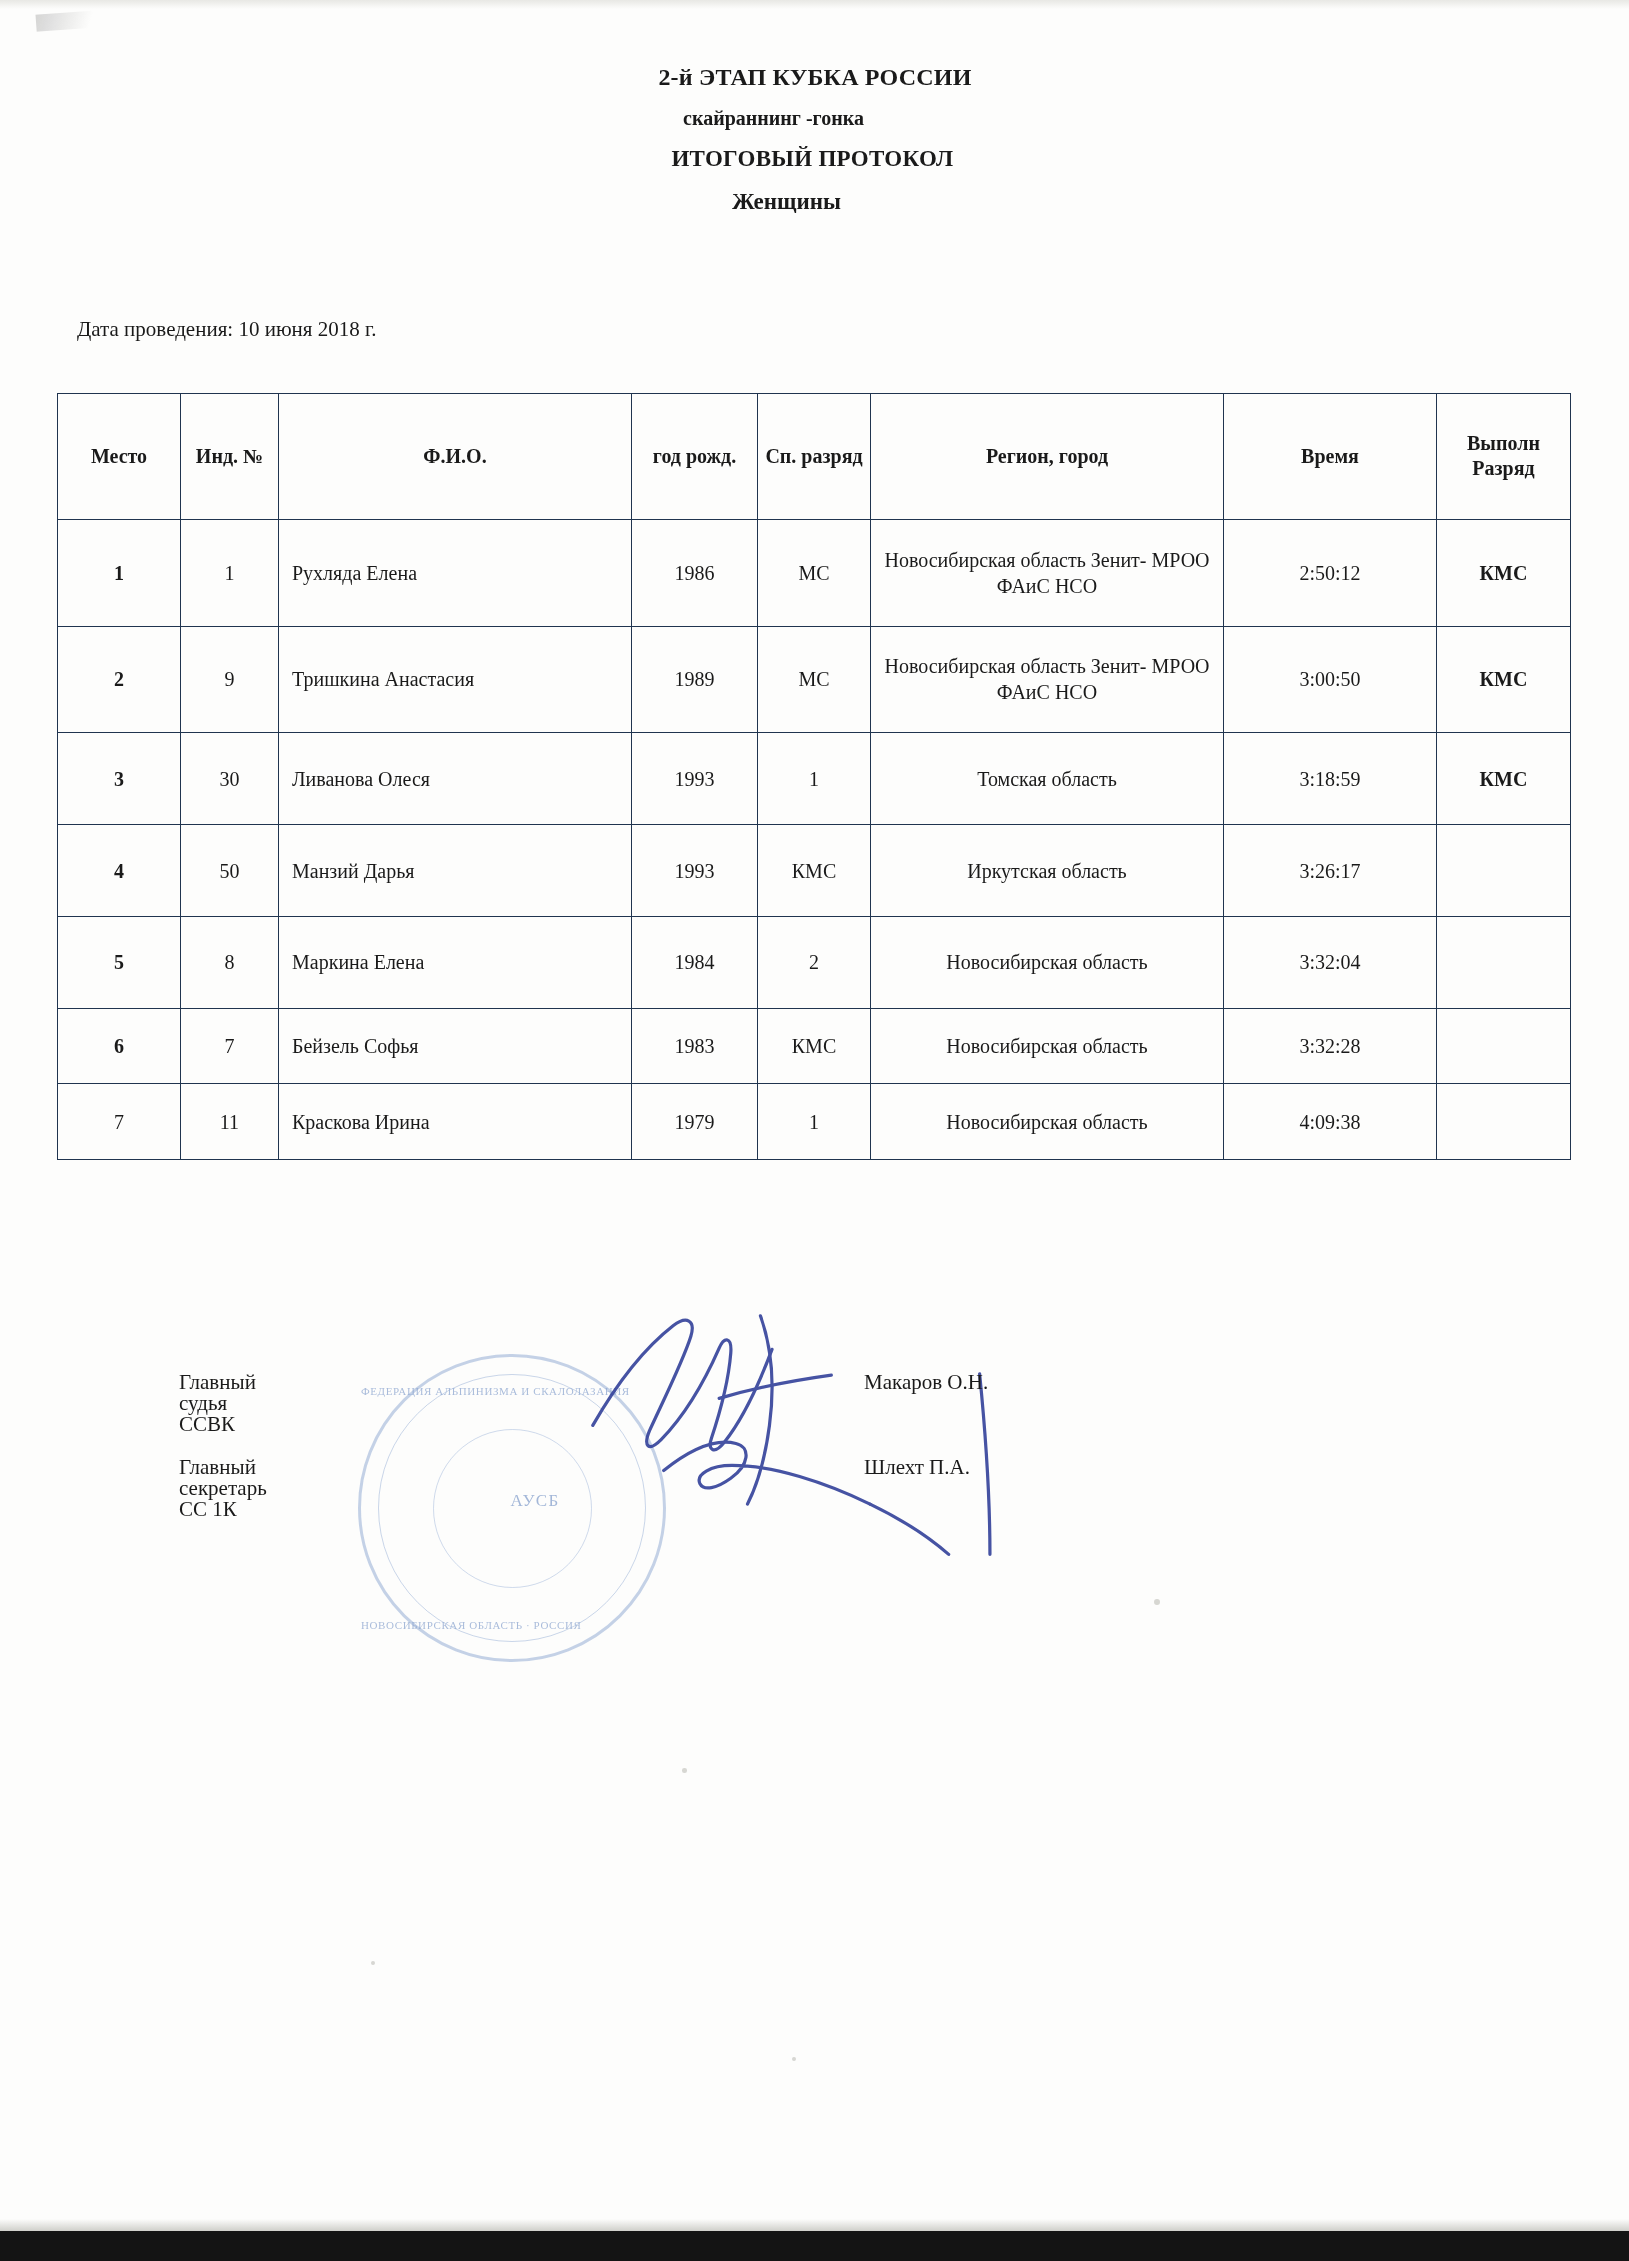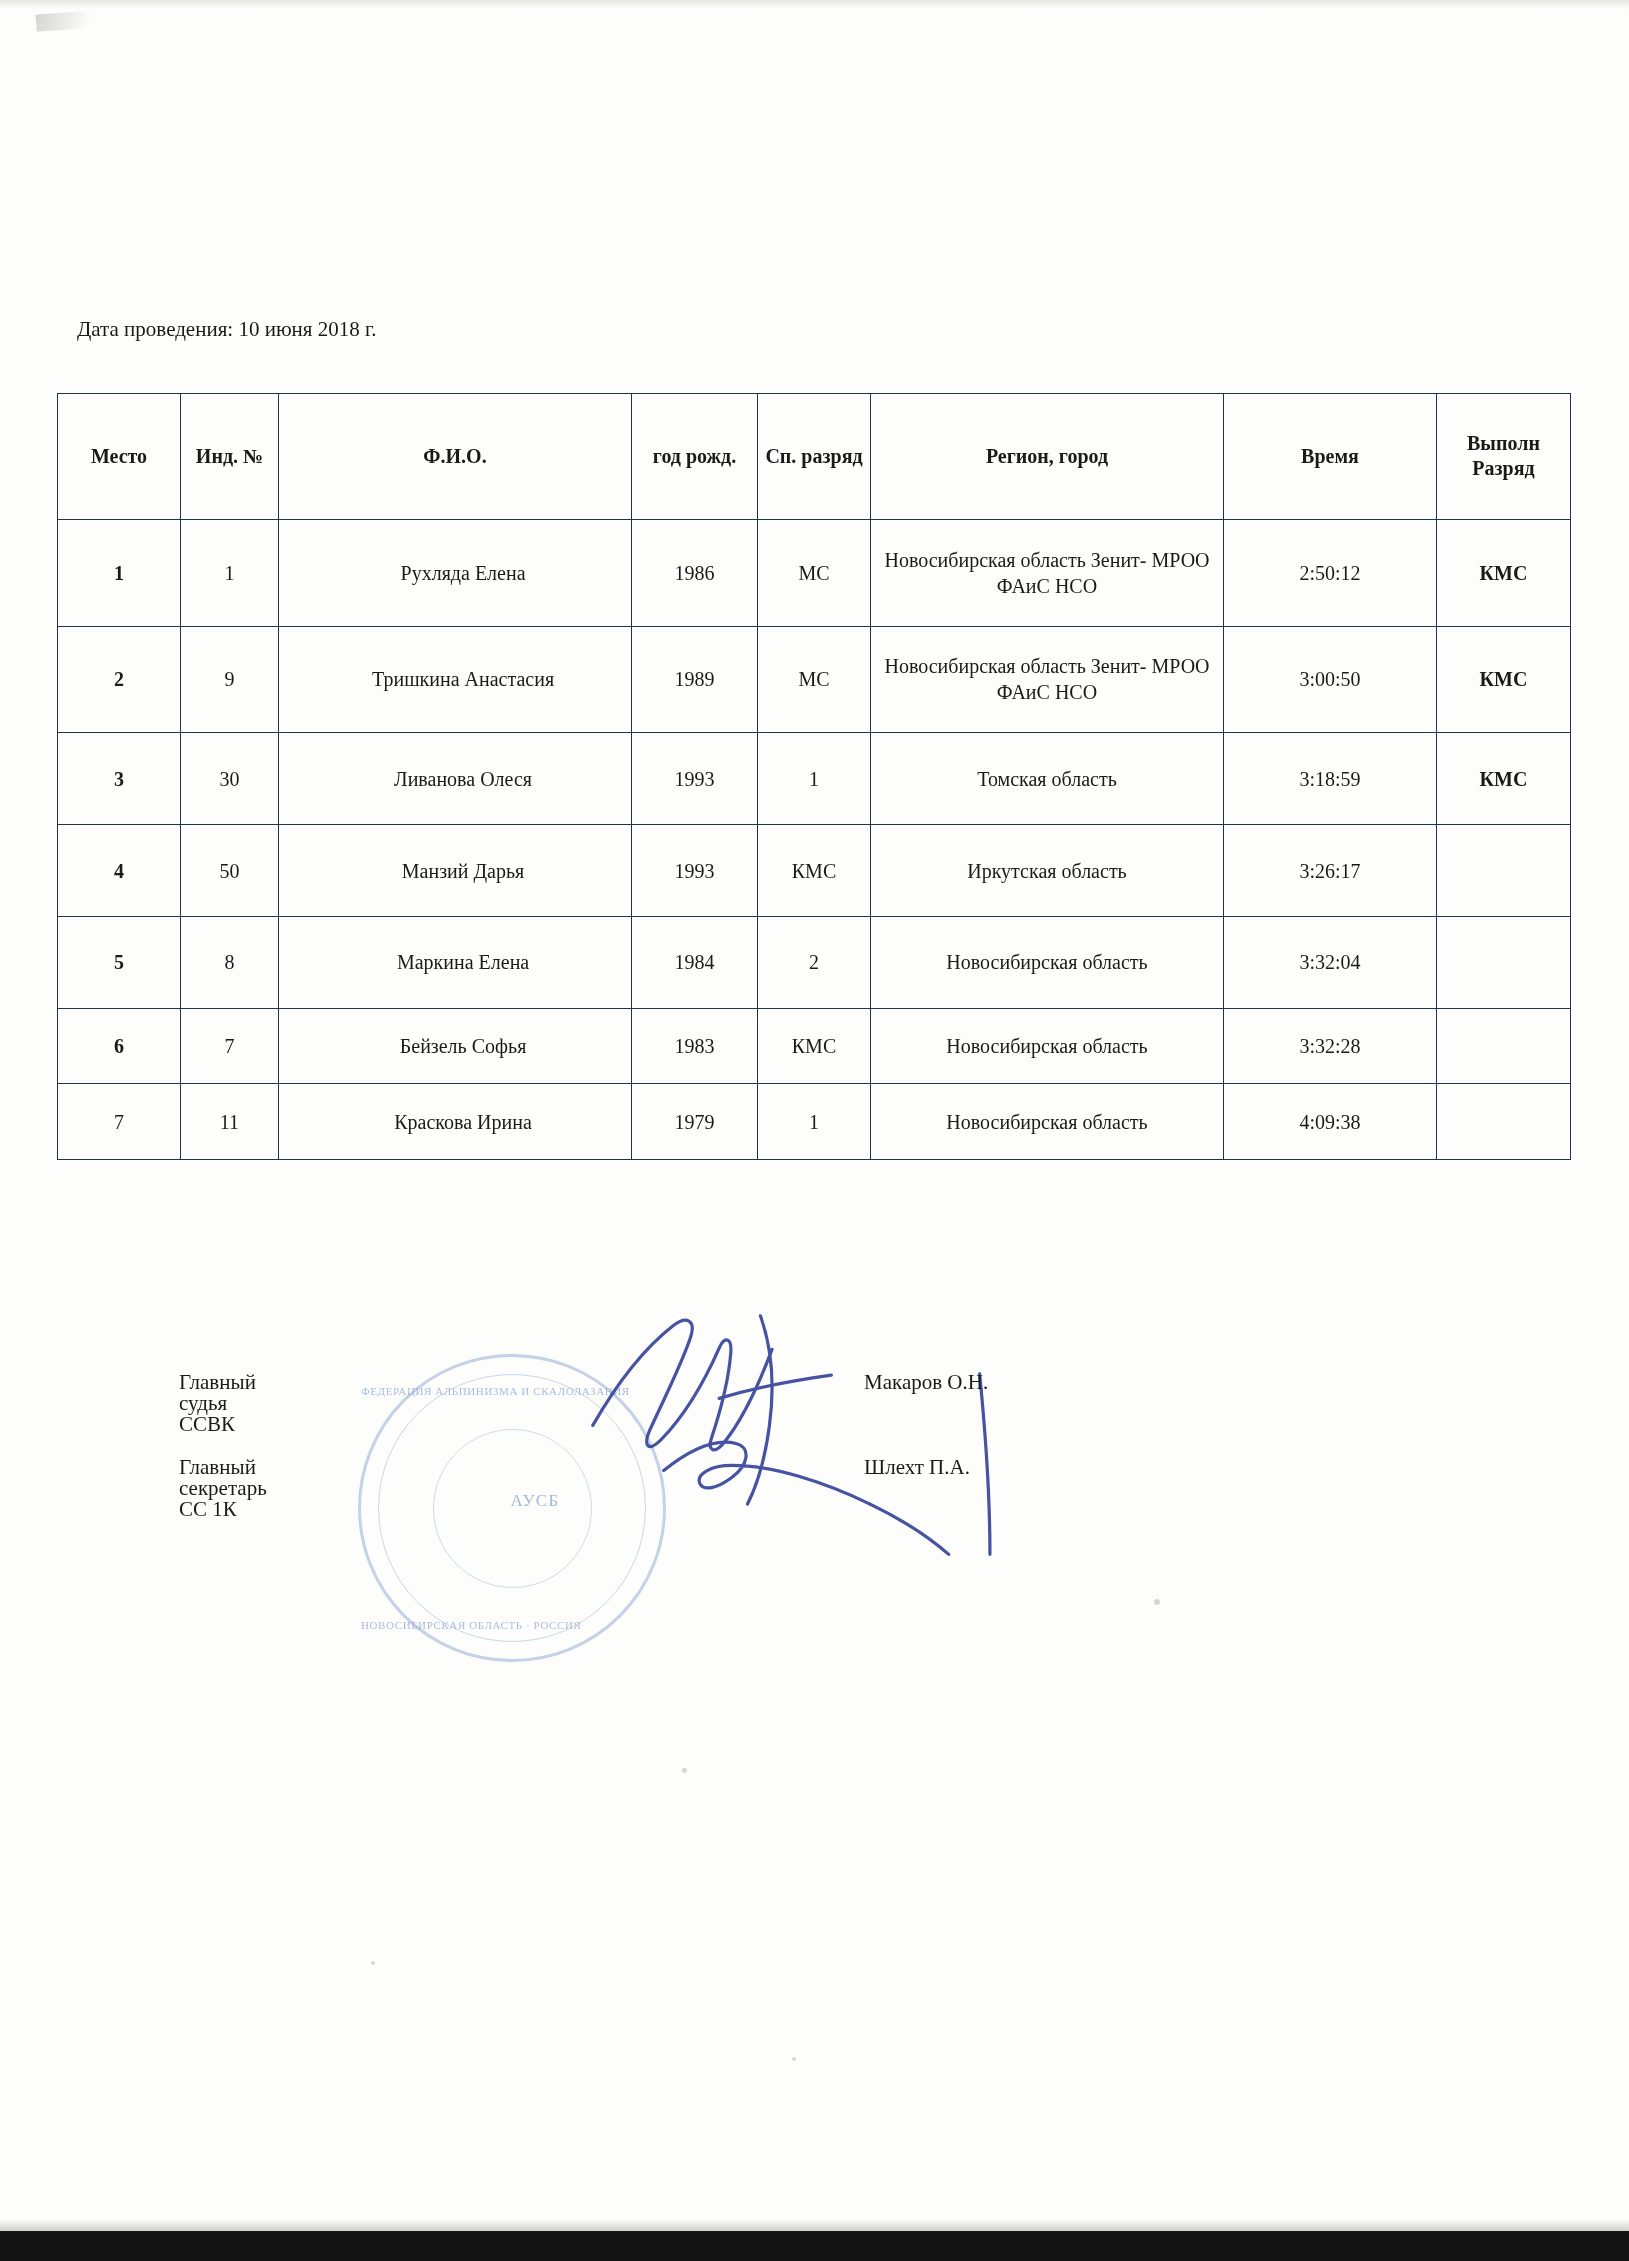--- a/index.html
+++ b/index.html
@@ -131,22 +131,22 @@
   .col-place   { width: 123px; }
   .col-num     { width: 98px; }
   .col-name    { width: 353px; }
   .col-year    { width: 126px; }
   .col-rank    { width: 113px; }
   .col-region  { width: 353px; }
   .col-time    { width: 213px; }
   .col-done    { width: 134px; }
 
   td.name-cell {
-    text-align: center;
-    padding-left: 20px;
+    text-align: left;
+    padding-left: 13px;
   }
   td.bold-cell { font-weight: bold; }
   th.th-name { font-size: 22px; margin-left: 40px; }
 
   .r-tall td { height: 98px; }
   .r-mid td  { height: 83px; }
   .r-short td { height: 67px; }
 
   
   .sig-block {
@@ -235,20 +235,26 @@
   }
 </style>
 </head>
 <body>
 
 <div class="page">
 
   <div class="scan-edge-top"></div>
   <div class="corner-mark"></div>
 
+  <div class="header">
+    <div class="title-1">2-й ЭТАП КУБКА РОССИИ</div>
+    <div class="title-2">скайраннинг -гонка</div>
+    <div class="title-3">ИТОГОВЫЙ   ПРОТОКОЛ</div>
+    <div class="title-4">Женщины</div>
+  </div>
 
 
   <div class="date-line">Дата проведения: 10 июня 2018 г.</div>
 
   <table class="results-table">
     <colgroup>
       <col class="col-place">
       <col class="col-num">
       <col class="col-name">
       <col class="col-year">

